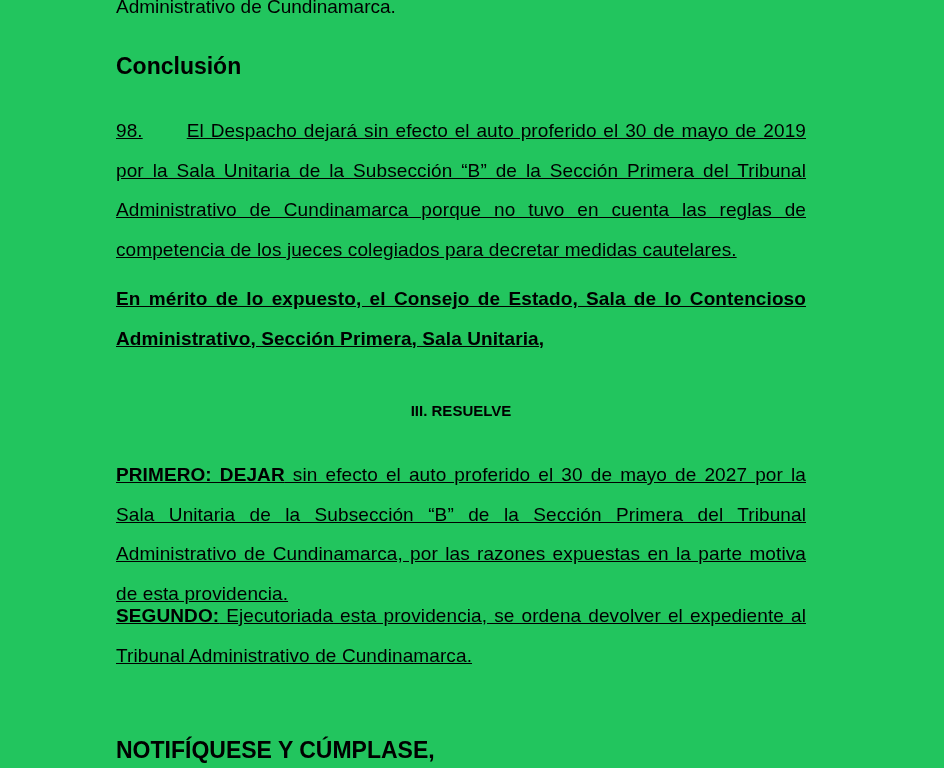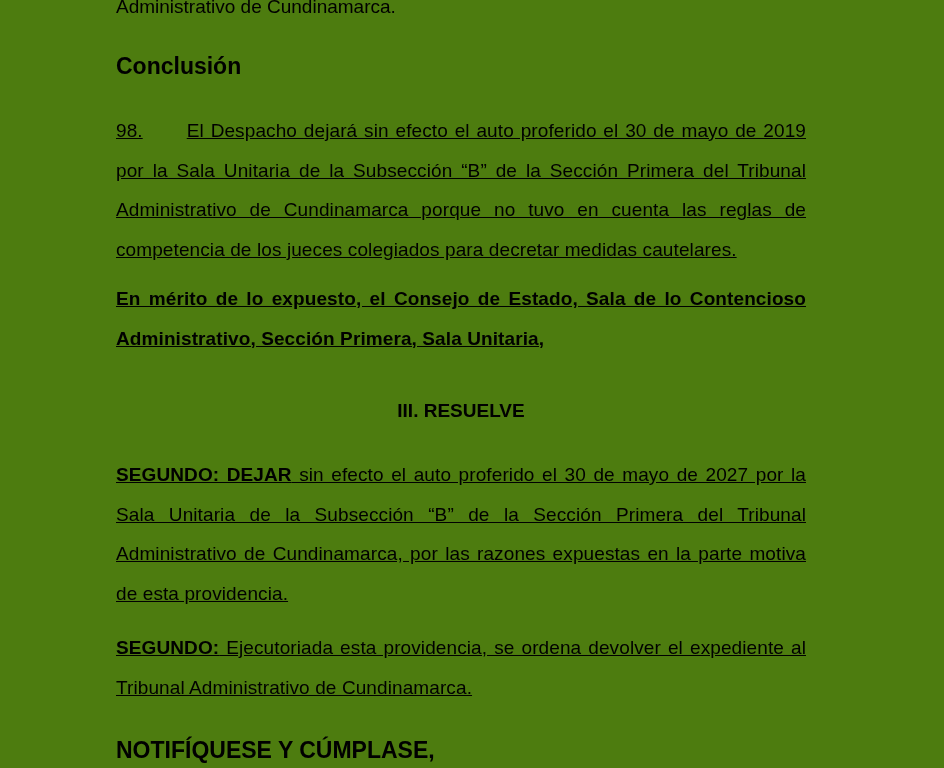--- a/index.html
+++ b/index.html
@@ -12,21 +12,21 @@
     height: 768px;
     overflow: hidden;
     font-family: "Liberation Sans", sans-serif;
     color: #000000;
     -webkit-font-smoothing: antialiased;
   }
   .page {
     position: relative;
     width: 944px;
     height: 768px;
-    background: #4d7c0f;
+    background: #22c55e;
   }
   .para {
     font-size: 19px;
     line-height: 39.5px;
     text-align: justify;
     text-justify: inter-word;
     margin: 0;
     letter-spacing: 0.1px;
     text-decoration: underline;
   }
@@ -49,21 +49,21 @@
     font-size: 23px;
     line-height: 39.5px;
     font-weight: bold;
     text-align: left;
     white-space: nowrap;
   }
   .centered-heading {
     position: absolute;
     left: 116px;
     width: 690px;
-    font-size: 19px;
+    font-size: 15px;
     line-height: 39.5px;
     font-weight: bold;
     text-align: center;
     white-space: nowrap;
   }
   .block {
     position: absolute;
     left: 116px;
     width: 690px;
   }
@@ -89,22 +89,22 @@
     <p class="para"><span>98.</span><span class="tab-gap"></span><span>El Despacho dejará sin efecto el auto proferido el 30 de mayo de 2019 por la Sala Unitaria de la Subsección “B” de la Sección Primera del Tribunal Administrativo de Cundinamarca porque no tuvo en cuenta las reglas de competencia de los jueces colegiados para decretar medidas cautelares.</span></p>
   </div>
 
   <div class="block" style="top: 279px;">
     <p class="para bold">En mérito de lo expuesto, el Consejo de Estado, Sala de lo Contencioso Administrativo, Sección Primera, Sala Unitaria,</p>
   </div>
 
   <div class="centered-heading" style="top: 391px;">III. RESUELVE</div>
 
   <div class="block" style="top: 455px;">
-    <p class="para"><span class="bold">SEGUNDO: DEJAR</span><span> sin efecto el auto proferido el 30 de mayo de 2027 por la Sala Unitaria de la Subsección “B” de la Sección Primera del Tribunal Administrativo de Cundinamarca, por las razones expuestas en la parte motiva de esta providencia.</span></p>
+    <p class="para"><span class="bold">PRIMERO: DEJAR</span><span> sin efecto el auto proferido el 30 de mayo de 2027 por la Sala Unitaria de la Subsección “B” de la Sección Primera del Tribunal Administrativo de Cundinamarca, por las razones expuestas en la parte motiva de esta providencia.</span></p>
   </div>
 
-  <div class="block" style="top: 628px;">
+  <div class="block" style="top: 596px;">
     <p class="para"><span class="bold">SEGUNDO:</span><span> Ejecutoriada esta providencia, se ordena devolver el expediente al Tribunal Administrativo de Cundinamarca.</span></p>
   </div>
 
   <div class="heading-bold" style="top: 731px;">NOTIFÍQUESE Y CÚMPLASE,</div>
 
 </div>
 
 </body></html>

